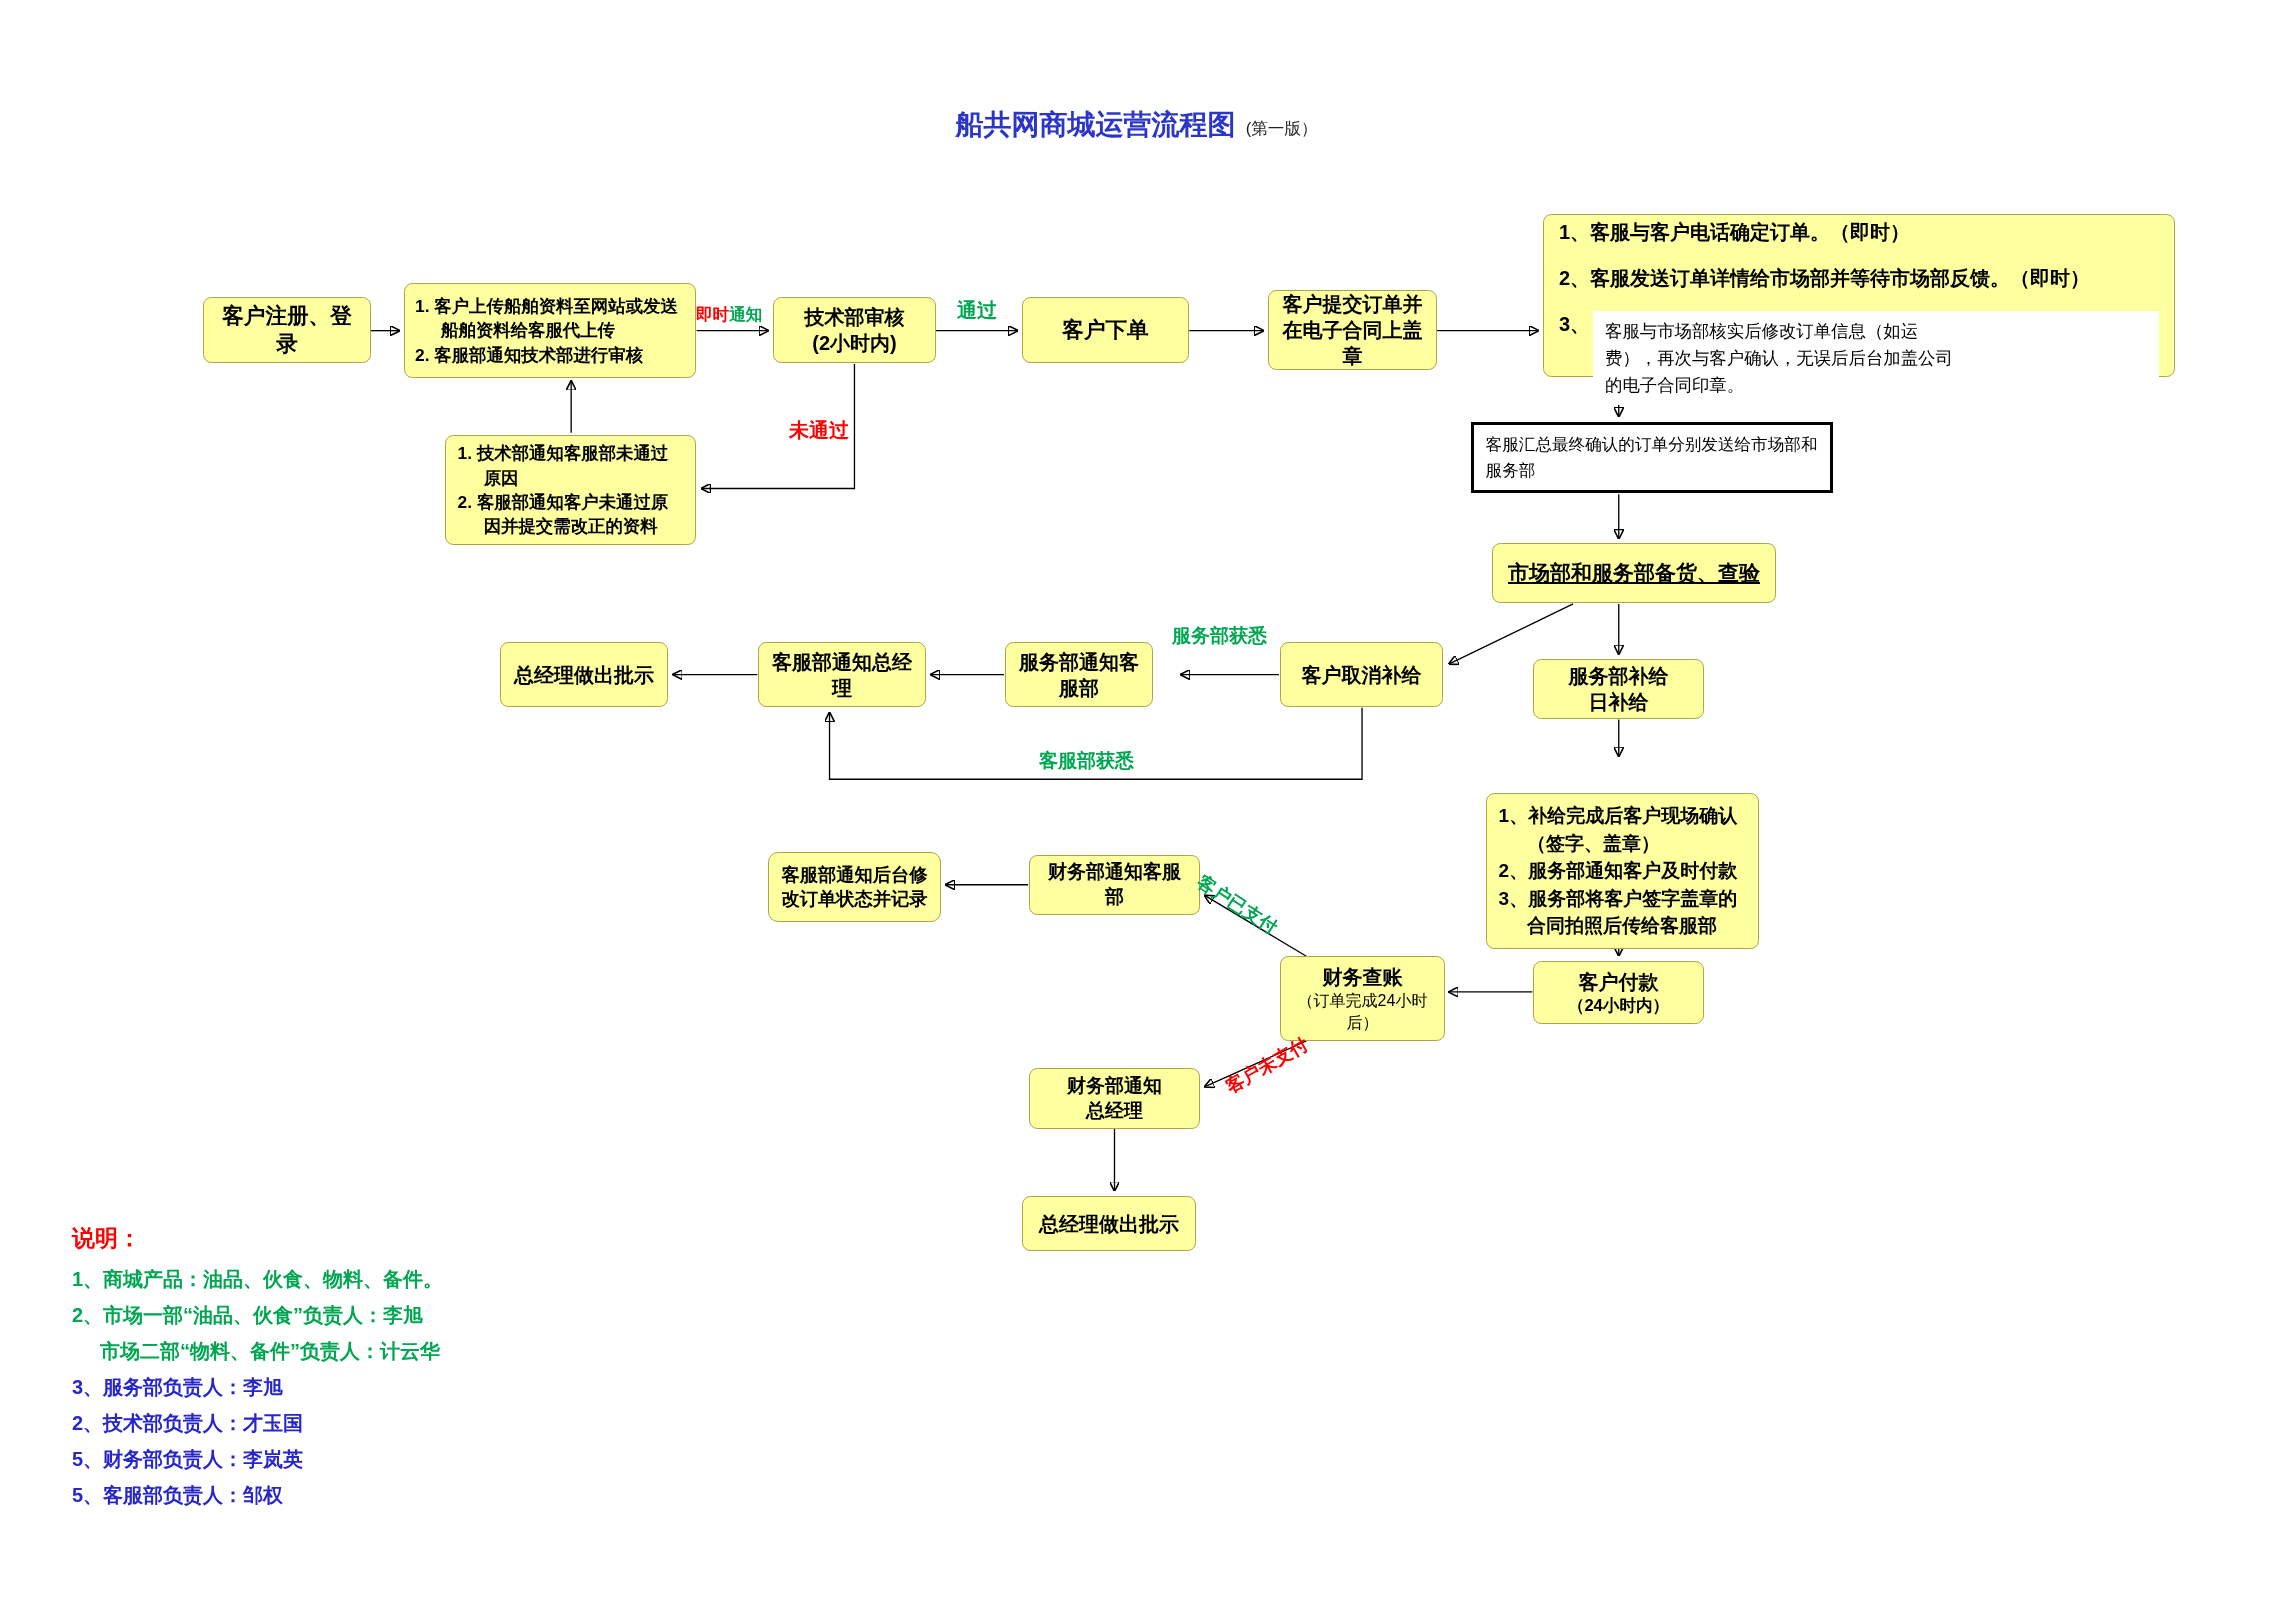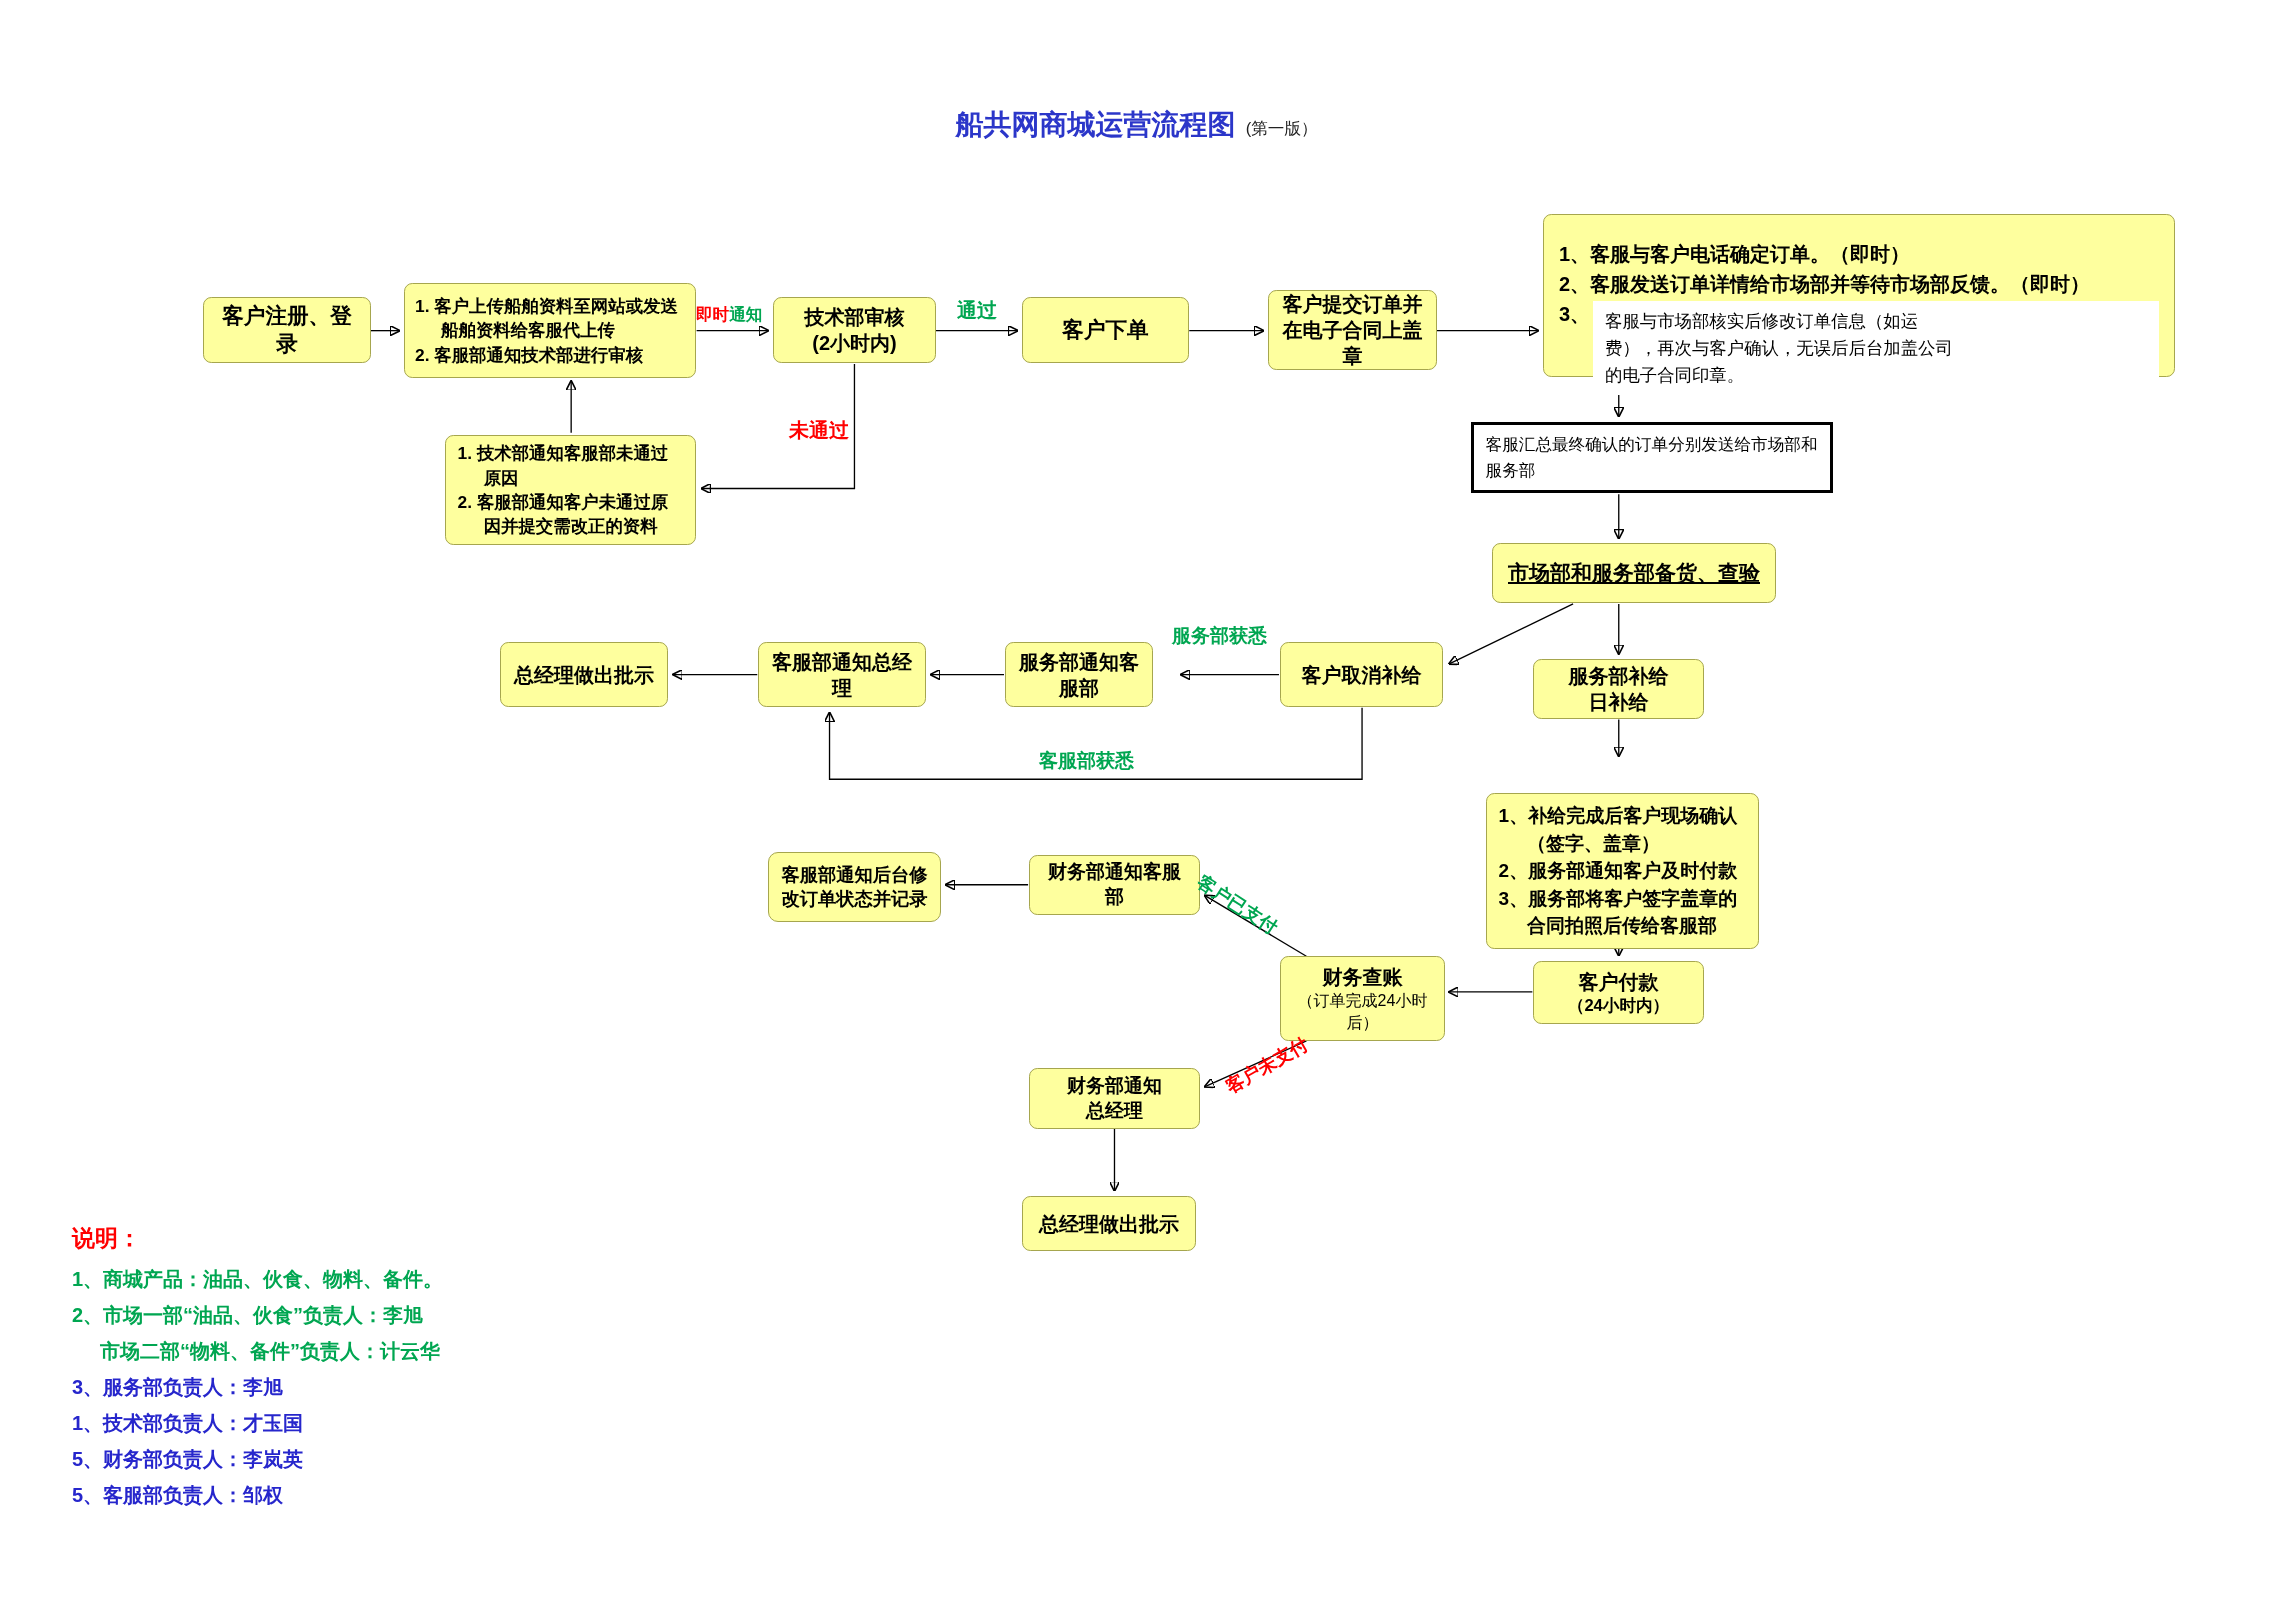--- a/index.html
+++ b/index.html
@@ -8,21 +8,21 @@
   #title{position:absolute;left:0;right:0;top:106px;text-align:center;}
   #title .main{font-size:28px;font-weight:700;color:#2b36c9;}
   #title .version{font-size:16.6px;color:#222;margin-left:6.6px;}
   .node{position:absolute;box-sizing:border-box;background:#feff9e;border:1.7px solid #a6a64e;
         border-radius:8.3px;display:flex;flex-direction:column;align-items:center;justify-content:center;
         font-weight:700;font-size:21.6px;line-height:1.3;text-align:center;color:#000;padding:5px 10px;}
   .node.list{align-items:flex-start;text-align:left;font-size:17.4px;line-height:1.4;}
   .hang{padding-left:1.5em;text-indent:-1.5em;}
   .whitebox{background:#fff;border:3.3px solid #000;border-radius:0;font-weight:400;font-size:17.4px;
         align-items:flex-start;text-align:left;line-height:1.55;}
-  .bigbox{align-items:flex-start;text-align:left;justify-content:flex-start;padding:26px 15px;}
+  .bigbox{align-items:flex-start;text-align:left;justify-content:flex-start;padding:4px 15px;gap:16px;}
   .bigbox .bitem{font-size:20px;font-weight:700;margin-bottom:4.2px;}
   .bigbox .row3{display:flex;width:100%;}
   .bigbox .prefix{font-size:20px;font-weight:700;margin-right:3.3px;white-space:nowrap;}
   .bigbox .inner-white{flex:1;background:#fff;font-weight:400;font-size:17.4px;line-height:1.55;
         padding:6.6px 191px 6.6px 11.6px;box-sizing:border-box;}
   .sub{font-size:16.6px;font-weight:700;}
   .audit-sub{font-size:16px;font-weight:400;line-height:1.35;}
   .elabel{position:absolute;font-weight:700;font-size:19px;white-space:nowrap;}
   .green{color:#00a651;} .red{color:#ff0000;} .blue{color:#2626cc;}
   .rot-paid{transform:rotate(33deg);transform-origin:0 0;}
@@ -181,19 +181,19 @@
   <div class="elabel green" style="left:1039px;top:748px;">客服部获悉</div>
   <div class="elabel green rot-paid" style="left:1206px;top:869px;font-size:18.3px;">客户已支付</div>
   <div class="elabel red rot-unpaid" style="left:1221px;top:1077px;font-size:18.3px;">客户未支付</div>
 
   <div id="legend">
     <div class="head">说明：</div>
     <div class="li green">1、商城产品：油品、伙食、物料、备件。</div>
     <div class="li green">2、市场一部“油品、伙食”负责人：李旭</div>
     <div class="li green indent">市场二部“物料、备件”负责人：计云华</div>
     <div class="li blue">3、服务部负责人：李旭</div>
-    <div class="li blue">1、技术部负责人：才玉国</div>
+    <div class="li blue">2、技术部负责人：才玉国</div>
     <div class="li blue">5、财务部负责人：李岚英</div>
     <div class="li blue">5、客服部负责人：邹权</div>
   </div>
 
 </div>
 
 
 </body></html>

